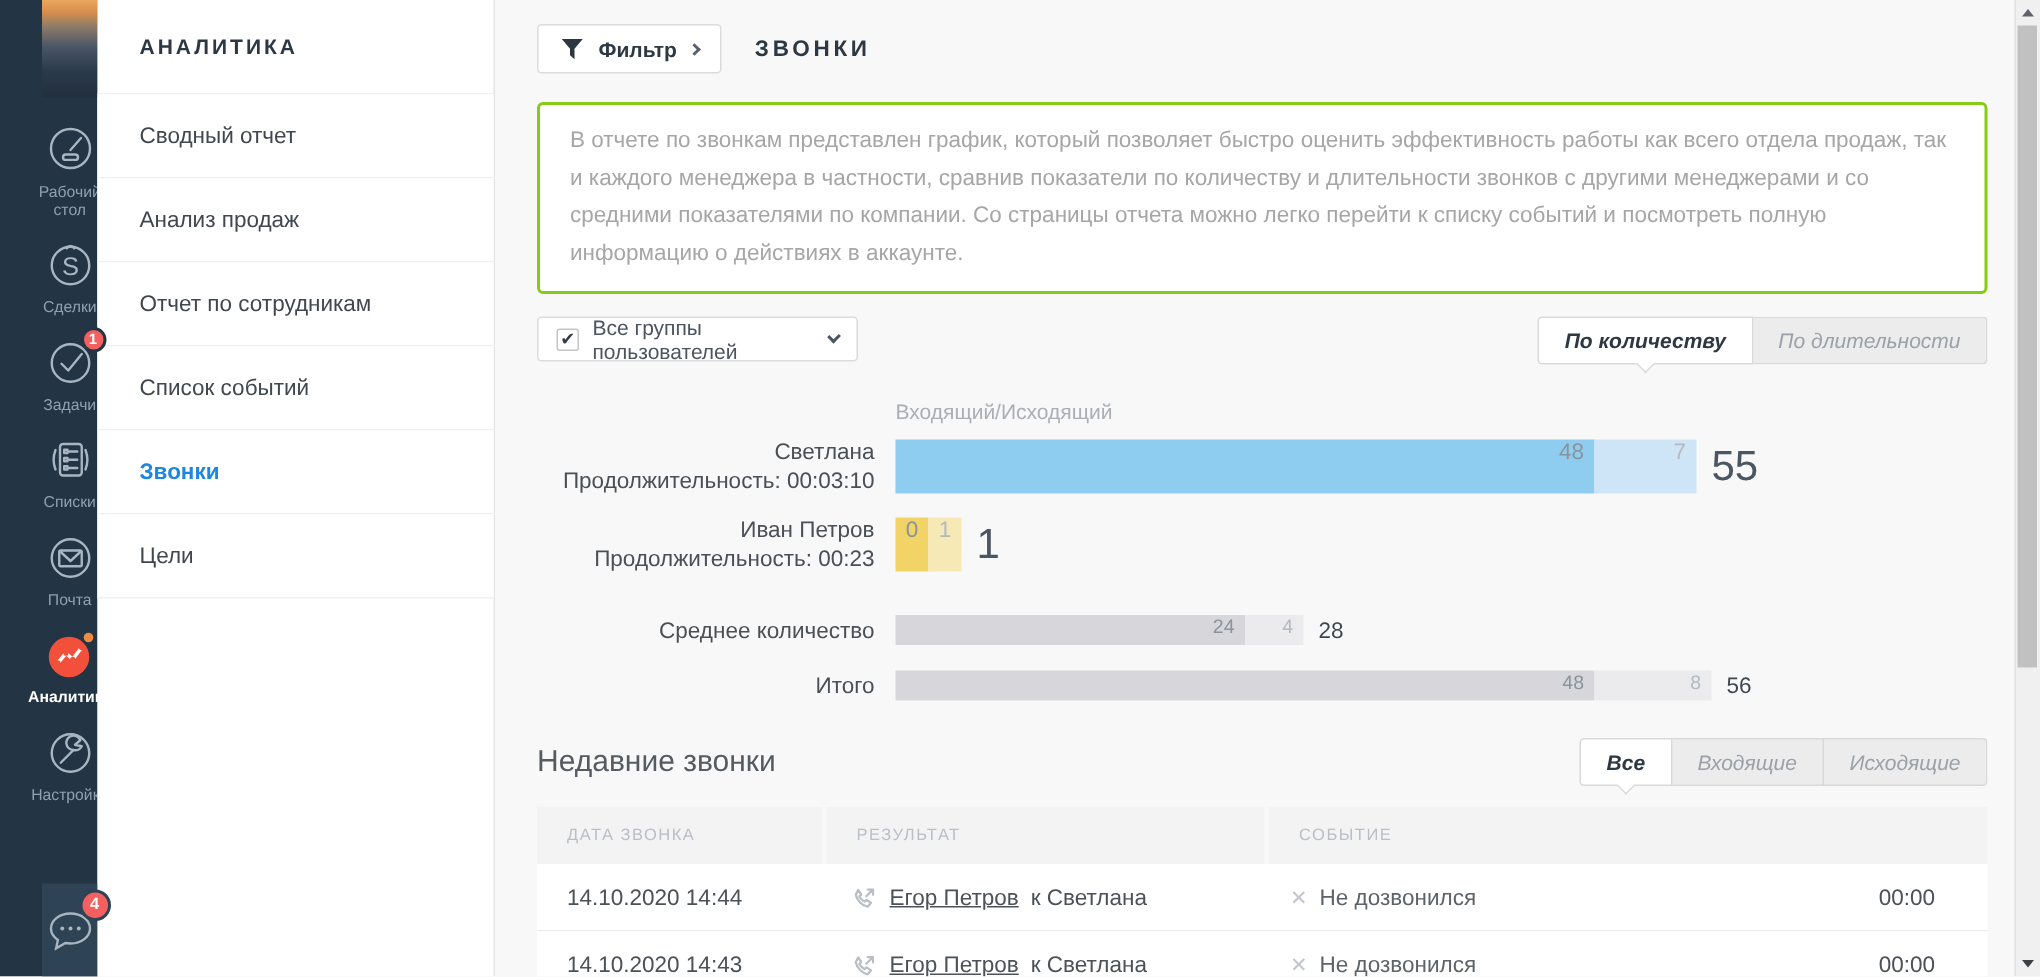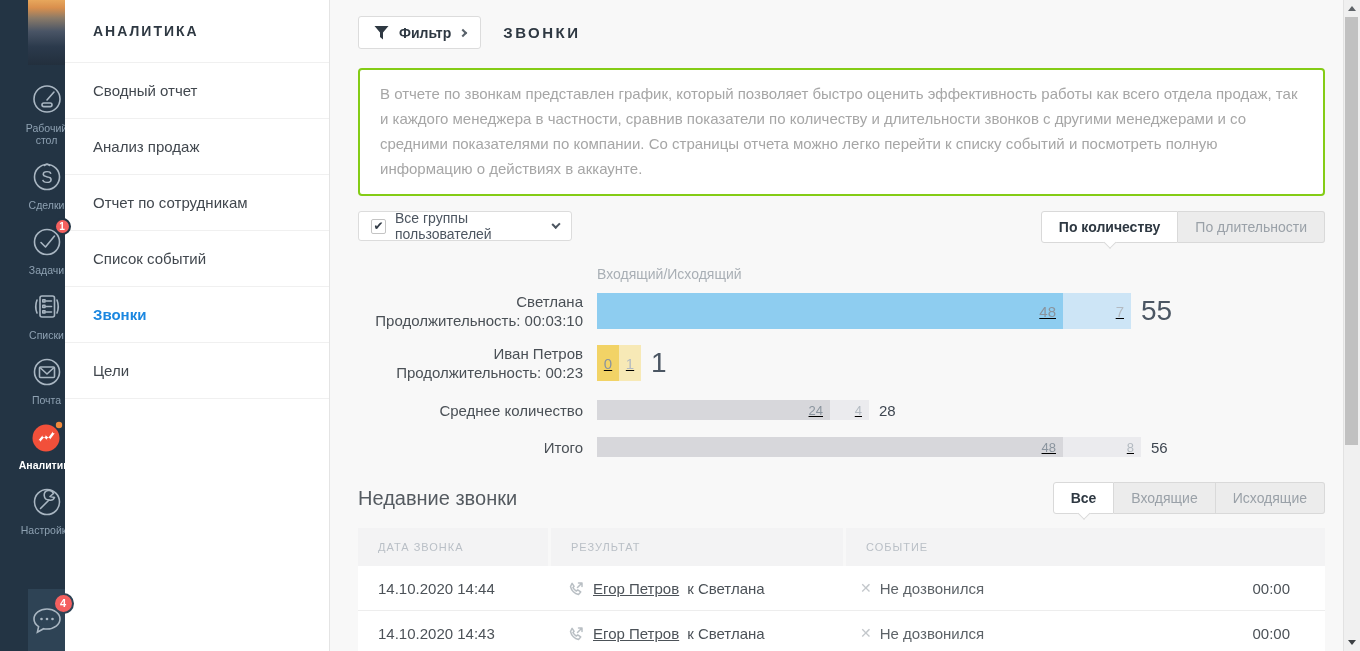--- a/index.html
+++ b/index.html
@@ -47,36 +47,36 @@
   .controls { margin-top:15px; display:flex; justify-content:space-between; align-items:flex-start; }
   .dropdown { width:214px; height:30px; background:#fff; border:1px solid #dcdcdc; border-radius:3px;
     display:flex; align-items:center; padding:0 12px; gap:9px; font-size:14px; color:#4c5560; cursor:pointer; }
   .checkbox { width:15px; height:15px; flex:none; border:1px solid #c4c4c4; border-radius:2px; background:#fff;
     display:flex; align-items:center; justify-content:center; font-size:12px; color:#323b46; }
   .chev-d { width:7px; height:7px; border-right:2px solid #4c5560; border-bottom:2px solid #4c5560;
     transform:rotate(45deg); margin-left:auto; margin-top:-4px; display:inline-block; }
 
   .tab-group { display:flex; }
   .tab { height:32px; padding:0 17px; display:flex; align-items:center; position:relative; cursor:pointer;
-    background:#ececec; border:1px solid #d9d9d9; border-left:none; color:#9aa1a8; font-size:14px; }
+    background:#ececec; border:1px solid #d9d9d9; border-left:none; color:#9aa1a8; font-size:14px;font-style:italic; }
   .tab:first-child { border-left:1px solid #d9d9d9; border-radius:3px 0 0 3px; }
   .tab:last-child { border-radius:0 3px 3px 0; }
   .tab.active { background:#fff; color:#2e3842; font-weight:bold; z-index:1; }
   .tab.active::after { content:""; position:absolute; left:50%; bottom:-5px; width:8px; height:8px;
     background:#fff; border-right:1px solid #d9d9d9; border-bottom:1px solid #d9d9d9;
     transform:translateX(-50%) rotate(45deg); }
 
   
   .chart { margin-top:23px; }
   .legend { margin-left:239px; font-size:14px; color:#a9afb5; margin-bottom:10px; }
   .crow { display:flex; align-items:center; }
   .clabel { width:239px; flex:none; text-align:right; padding-right:14px;
     font-size:15px; color:#4a5056; line-height:19px; }
   .bar { display:flex; }
-  .seg { display:flex; align-items:center; justify-content:flex-end; padding-right:7px;text-decoration:underline; }
+  .seg { display:flex; align-items:flex-start; justify-content:flex-end; padding-right:7px; }
   .seg.small { justify-content:center; padding-right:0; }
   .seg .v1 { color:#8a949e; } .seg .v2 { color:#b3bac1; }
   .crow.user .bar { height:36px; } .crow.user .seg { font-size:15px; }
   .crow.summary .bar { height:20px; } .crow.summary .seg { font-size:13px; }
   .total-big { margin-left:10px; font-size:28px; color:#4b5663; }
   .total-sm { margin-left:10px; font-size:15px; color:#3f4751; }
 
   
   .recent { margin-top:25px; display:flex; justify-content:space-between; align-items:center; }
   .recent-title { font-size:20px; color:#555b61; font-weight:normal; }
@@ -257,21 +257,21 @@
           <div class="bar">
             <div class="seg" style="width:466px;background:#8ecdf0">
               <span class="v1">48</span>
             </div>
             <div class="seg" style="width:68px;background:#cde5f6">
               <span class="v2">7</span>
             </div>
           </div>
           <div class="total-big">55</div>
         </div>
-        <div class="crow user" style="margin-bottom: 18px;">
+        <div class="crow user" style="margin-bottom: 28px;">
           <div class="clabel">
             <div>Иван Петров</div>
             <div>Продолжительность: 00:23</div>
           </div>
           <div class="bar">
             <div class="seg small" style="width:22px;background:#f2d366">
               <span class="v1">0</span>
             </div>
             <div class="seg small" style="width:22px;background:#f7e9b6">
               <span class="v2">1</span>

